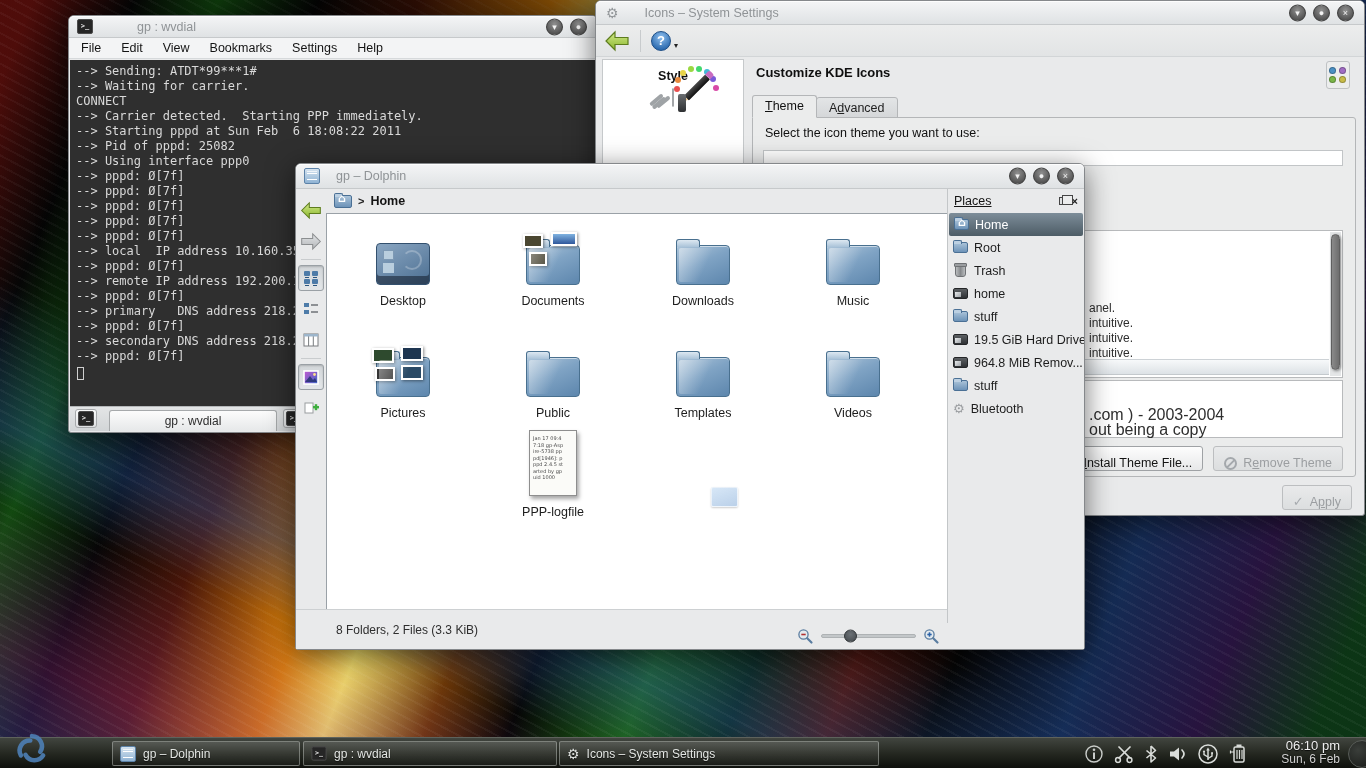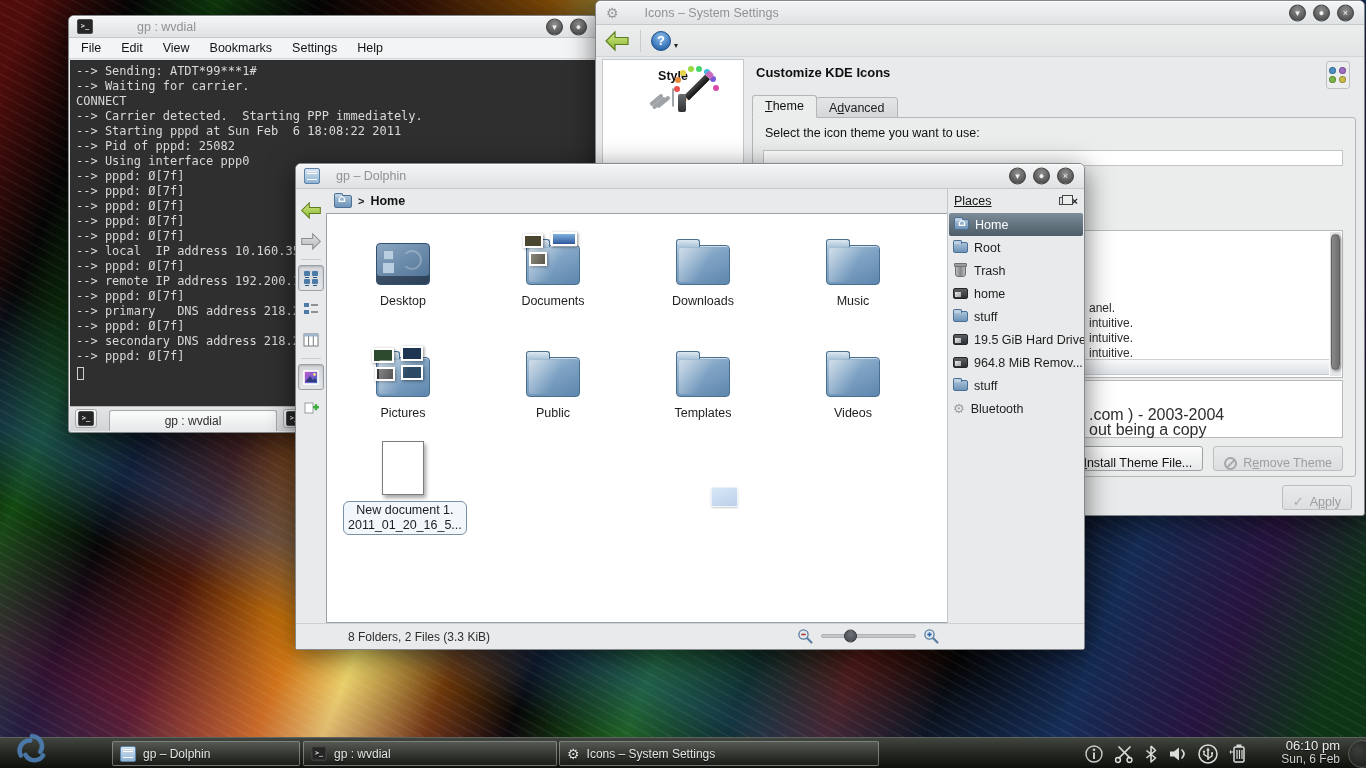--- a/index.html
+++ b/index.html
@@ -180,22 +180,22 @@
     background:#b9cede; border:1px solid #7d99b4; box-shadow:0 13px 0 #b9cede; }
   .desktop-ic::after { content:""; position:absolute; right:7px; top:6px; width:16px; height:16px;
     border:2px solid rgba(255,255,255,.25); border-radius:50%; border-left-color:transparent; }
   .page { width:42px; height:54px; background:#fff; border:1px solid #7d7d7d;
     box-shadow:2px 3px 4px rgba(0,0,0,.35); }
   .textpage { width:48px; height:66px; background:#fbfbf8; border:1px solid #8e8e8e;
     box-shadow:2px 3px 4px rgba(0,0,0,.35); font:5px/6.5px "DejaVu Sans",sans-serif;
     color:#4a4a4a; text-align:left; padding:4px 3px; white-space:pre-line; overflow:hidden; }
   .sel-label { display:inline-block; border:1px solid #7a90a6; border-radius:6px;
     background:#f2f7fb; padding:1px 4px; margin-top:6px; font-size:12.5px; color:#1d1d1d; line-height:15px; }
-  .d-status { position:absolute; left:0; right:0; bottom:0; height:26px;
-    display:flex; align-items:center; padding-left:52px; font-size:12px; color:#2e2e2e;
+  .d-status { position:absolute; left:0; right:0; bottom:0; height:40px;
+    display:flex; align-items:center; padding-left:40px; font-size:12px; color:#2e2e2e;
     background:#e9eaeb; border-top:1px solid #cdd0d2; }
   .zoomctl { position:absolute; right:144px; bottom:0; height:26px; display:flex; align-items:center; gap:7px; }
   .zslider { position:relative; width:95px; height:4px; background:#c3c7c9; border-radius:2px;
     border:1px solid #aeb2b4; }
   .zknob { position:absolute; left:22px; top:50%; transform:translateY(-50%);
     width:13px; height:13px; border-radius:50%; border:1px solid #2f3336;
     background:radial-gradient(circle at 50% 35%, #6b7176, #43484c); }
   .d-places { position:absolute; right:0; top:25px; width:137px; bottom:26px;
     border-left:1px solid #c3c6c8; background:#e9eaeb; }
   .pl-head { height:24px; display:flex; align-items:center; padding:0 6px; gap:4px; }
@@ -551,28 +551,31 @@
         </span>
       <span class="lbl">Templates</span>
     </div>
     <div class="tile" style="left:466px;top:125px">
       <span class="ic-wrap">
           <span class="folder"></span>
         </span>
       <span class="lbl">Videos</span>
     </div>
 
-    <div class="tile" style="left:16px;top:223px">
-      <span class="ic-wrap" style="height:58px">
-          <span class="page"></span>
-        </span>
-      <span class="sel-label">
-        <span style="display:block">New document 1.</span>
-        <span style="display:block">2011_01_20_16_5...</span>
-      </span>
+    <div class="tile" style="left:166px;top:212px">
+      <span class="ic-wrap" style="height:70px">
+          <span class="textpage">Jan 17 09:4
+7:18 gp-Asp
+ire-5738 pp
+pd[1946]: p
+ppd 2.4.5 st
+arted by gp
+uid 1000</span>
+        </span>
+      <span class="lbl">PPP-logfile</span>
     </div>
   </div>
 
   <div class="d-status">
     <span>8 Folders, 2 Files (3.3 KiB)</span>
   </div>
   <div class="zoomctl">
     <svg width="17" height="17" viewBox="0 0 17 17">
       <circle cx="6.5" cy="6.5" r="4.6" fill="rgba(225,233,240,.7)" stroke="#5a7da0" stroke-width="1.3"></circle>
       <line x1="10.2" y1="10.2" x2="14.5" y2="14.5" stroke="#5a7da0" stroke-width="2.2" stroke-linecap="round"></line>

